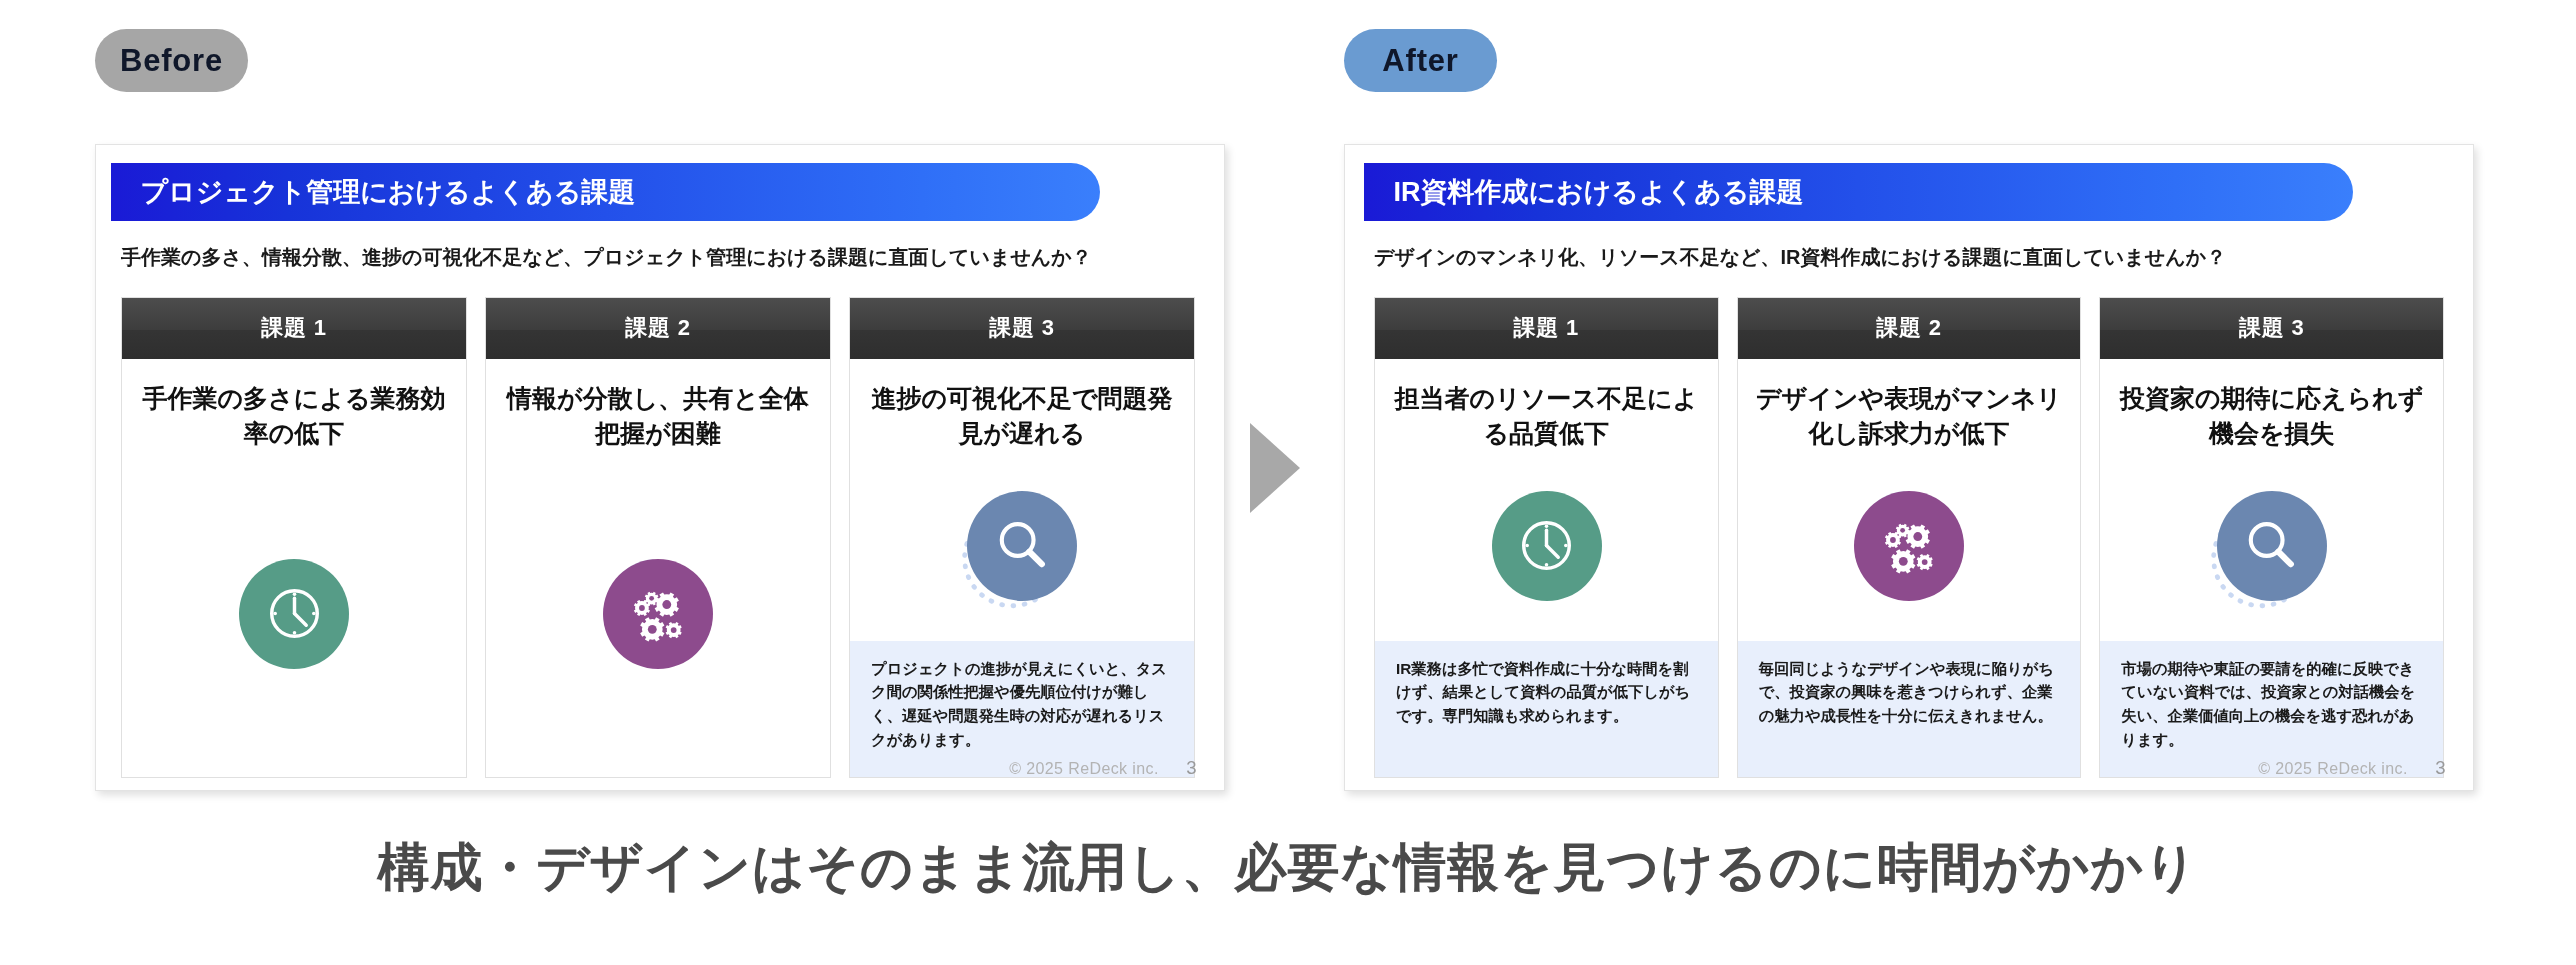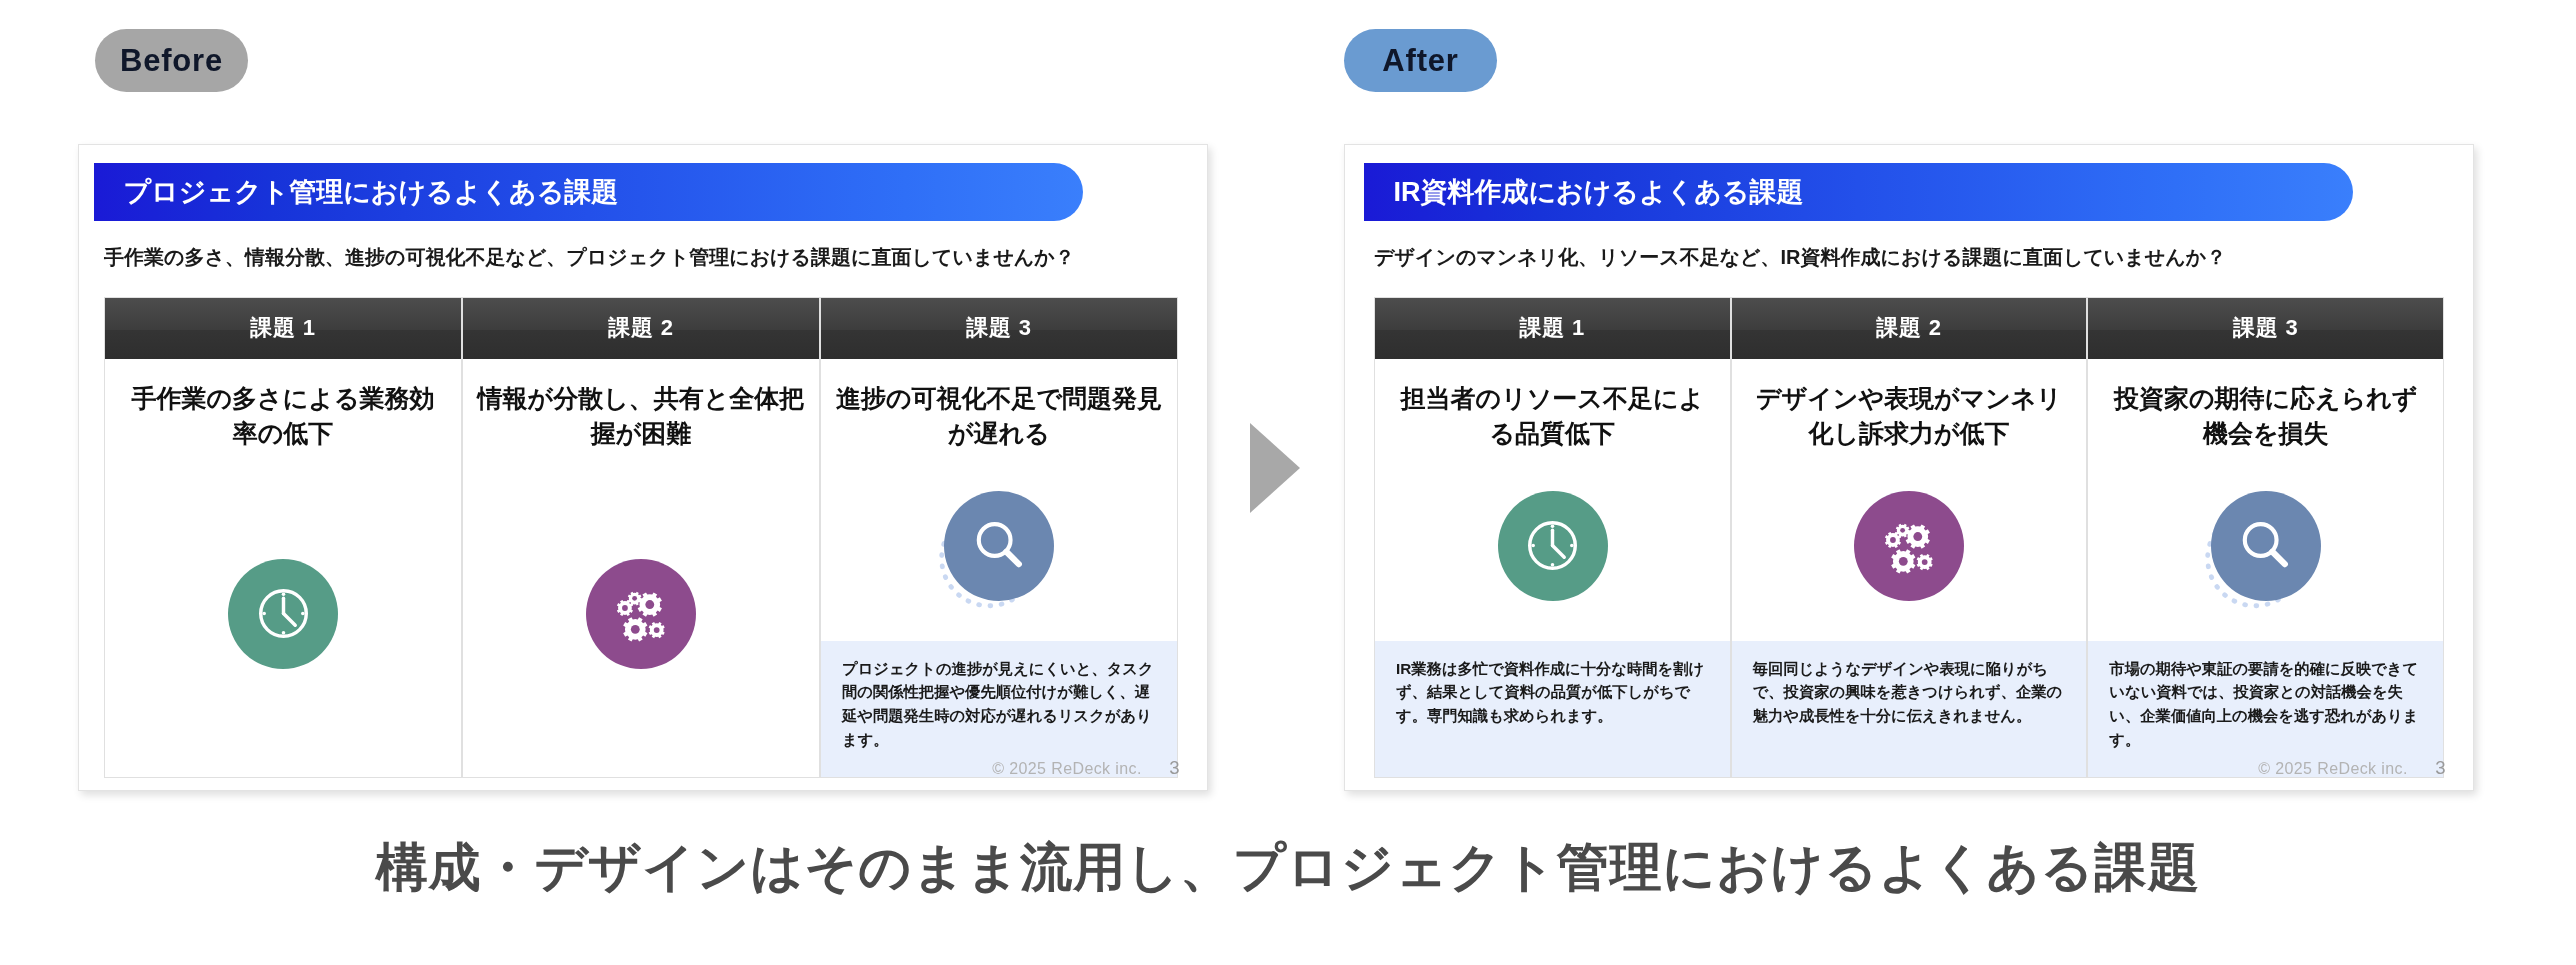--- a/index.html
+++ b/index.html
@@ -31,21 +31,21 @@
   .slide {
     position: absolute;
     top: 144px;
     width: 1130px;
     height: 647px;
     background: #ffffff;
     border: 0.8px solid #e3e3e3;
     box-shadow: 3.2px 4px 8px rgba(0,0,0,0.13);
     padding: 18px 21px 0 21px;
   }
-  .slide-left  { left: 78px; padding-left: 17px; }
+  .slide-left  { left: 95px; padding-left: 17px; }
   .slide-right { left: 1344px; }
 
   
   .hdr-bar {
     position: relative;
     height: 58px;
     width: 989px;
     background: linear-gradient(90deg, #1a1ad6 0%, #1733d9 18%, #2350ea 50%, #2f6ff7 82%, #3a7ffc 100%);
     border-radius: 0 29px 29px 0;
     margin-left: -1.6px;
@@ -64,20 +64,21 @@
     font-size: 20px;
     font-weight: 700;
     color: #1a1a1a;
     white-space: nowrap;
   }
 
   
   .cards {
     margin-top: 26px;
     display: flex;
+    gap: 18px;
     padding: 0 8px;
   }
   .card {
     flex: 1 1 0;
     min-width: 0;
     background: #ffffff;
     border: 0.8px solid #e0e0e0;
     display: flex;
     flex-direction: column;
     height: 481px;
@@ -346,16 +347,16 @@
       </div>
 
     </div>
 
     <div class="slide-footer">
       <span class="copyright">© 2025 ReDeck inc.</span>
       <span class="pagenum">3</span>
     </div>
   </div>
 
-  <div class="caption">構成・デザインはそのまま流用し、プロジェクト管理におけるよくある課題</div>
+  <div class="caption">構成・デザインはそのまま流用し、必要な情報を見つけるのに時間がかかり</div>
 
 </div>
 
 
 </body></html>

